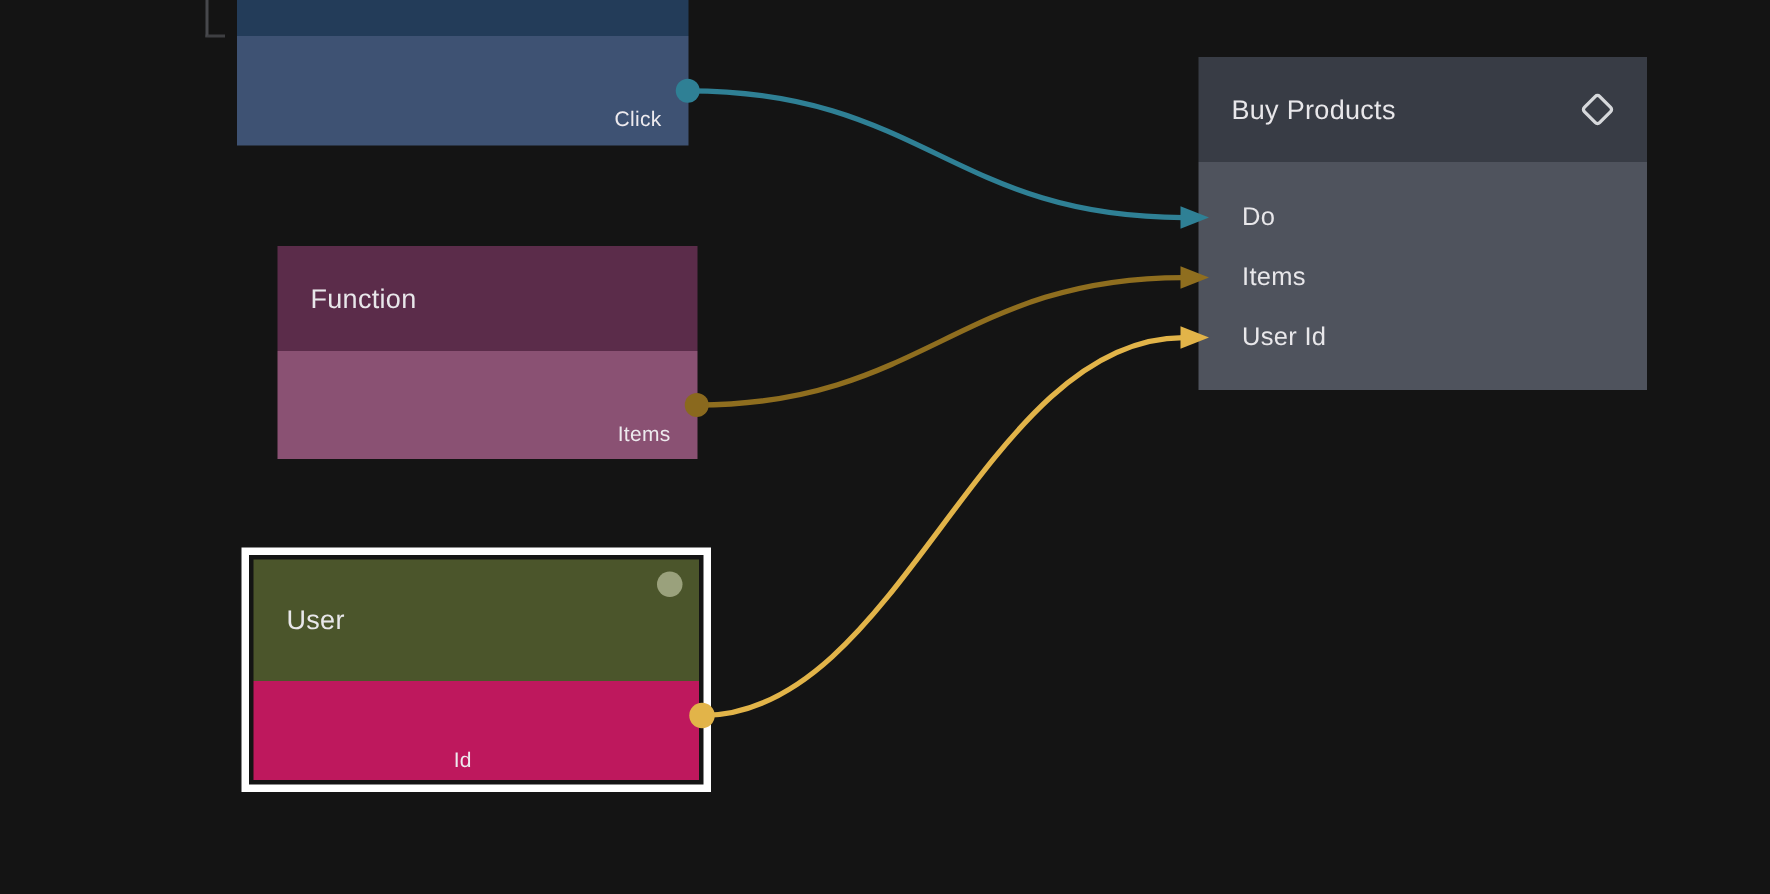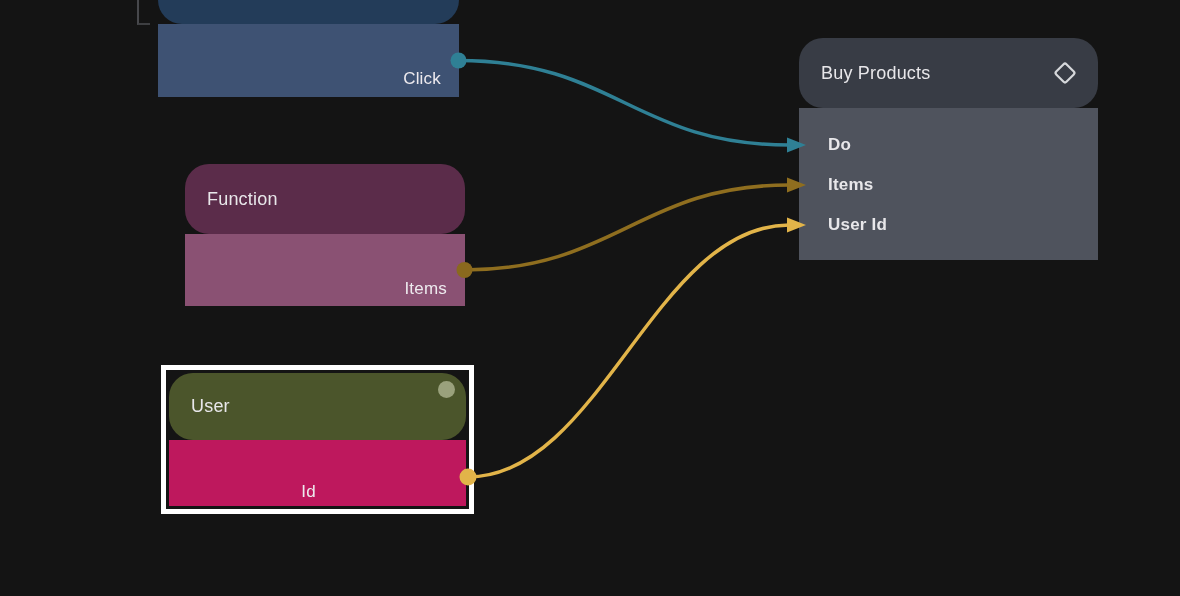--- a/index.html
+++ b/index.html
@@ -5,30 +5,30 @@
   html,body{margin:0;padding:0;background:#141414;}
   .canvas{
     position:relative;width:1180px;height:596px;overflow:hidden;
     background:#141414;
     font-family:"Liberation Sans","DejaVu Sans",sans-serif;
     color:#E8E7EA;
   }
   .node{position:absolute;box-sizing:border-box;}
   .node-header{
     display:flex;align-items:center;justify-content:space-between;
-    padding:0 18px 0 22px;box-sizing:border-box;border-radius:24px;
+    padding:0 18px 0 22px;box-sizing:border-box;
   }
   .node-title{font-size:18px;letter-spacing:.2px;color:#E8E7EA;}
   .node-body{position:relative;display:flex;flex-direction:column;box-sizing:border-box;}
   .port-row-out{
     flex:1;display:flex;align-items:center;justify-content:flex-end;
     padding-right:18px;
   }
-  .port-label{font-size:17px;color:#EDEAEE;letter-spacing:.2px;margin-top:37px;}
-  .in-row{height:40px;display:flex;align-items:center;padding-left:29px;box-sizing:border-box;font-weight:bold;}
+  .port-label{font-size:14px;color:#EDEAEE;letter-spacing:.2px;margin-top:37px;}
+  .in-row{height:40px;display:flex;align-items:center;padding-left:29px;box-sizing:border-box;}
   .in-label{font-size:17px;color:#E8E7EA;letter-spacing:.2px;}
   .sel-frame{
     position:absolute;border:5px solid #FFFFFF;padding:3px;background:transparent;
   }
   .status-dot{
     position:absolute;top:8px;right:11px;width:17px;height:17px;border-radius:50%;
   }
   .corner-bracket{
     position:absolute;left:137px;top:-4px;width:11px;height:27px;
     border-left:2px solid #47484C;border-bottom:2px solid #3E3F42;
@@ -58,21 +58,21 @@
     </div>
     <div class="node-body" style="height: 72px; background-color: rgb(138, 81, 115);">
       <div class="port-row-out">
         <span class="port-label">Items</span>
       </div>
     </div>
   </div>
 
   <div class="sel-frame" style="left:161px;top:365px;">
     <div class="node" style="position:relative;width:297px;">
-      <div class="node-header" style="height: 67px; background-color: rgb(75, 85, 43);">
+      <div class="node-header" style="height: 81px; background-color: rgb(75, 85, 43);">
         <span class="node-title">User</span>
         <span class="status-dot" style="background-color: rgb(154, 161, 124);"></span>
       </div>
       <div class="node-body" style="height: 66px; background-color: #be185d; align-items: center;">
         <div class="port-row-out">
           <span class="port-label">Id</span>
         </div>
       </div>
     </div>
   </div>

